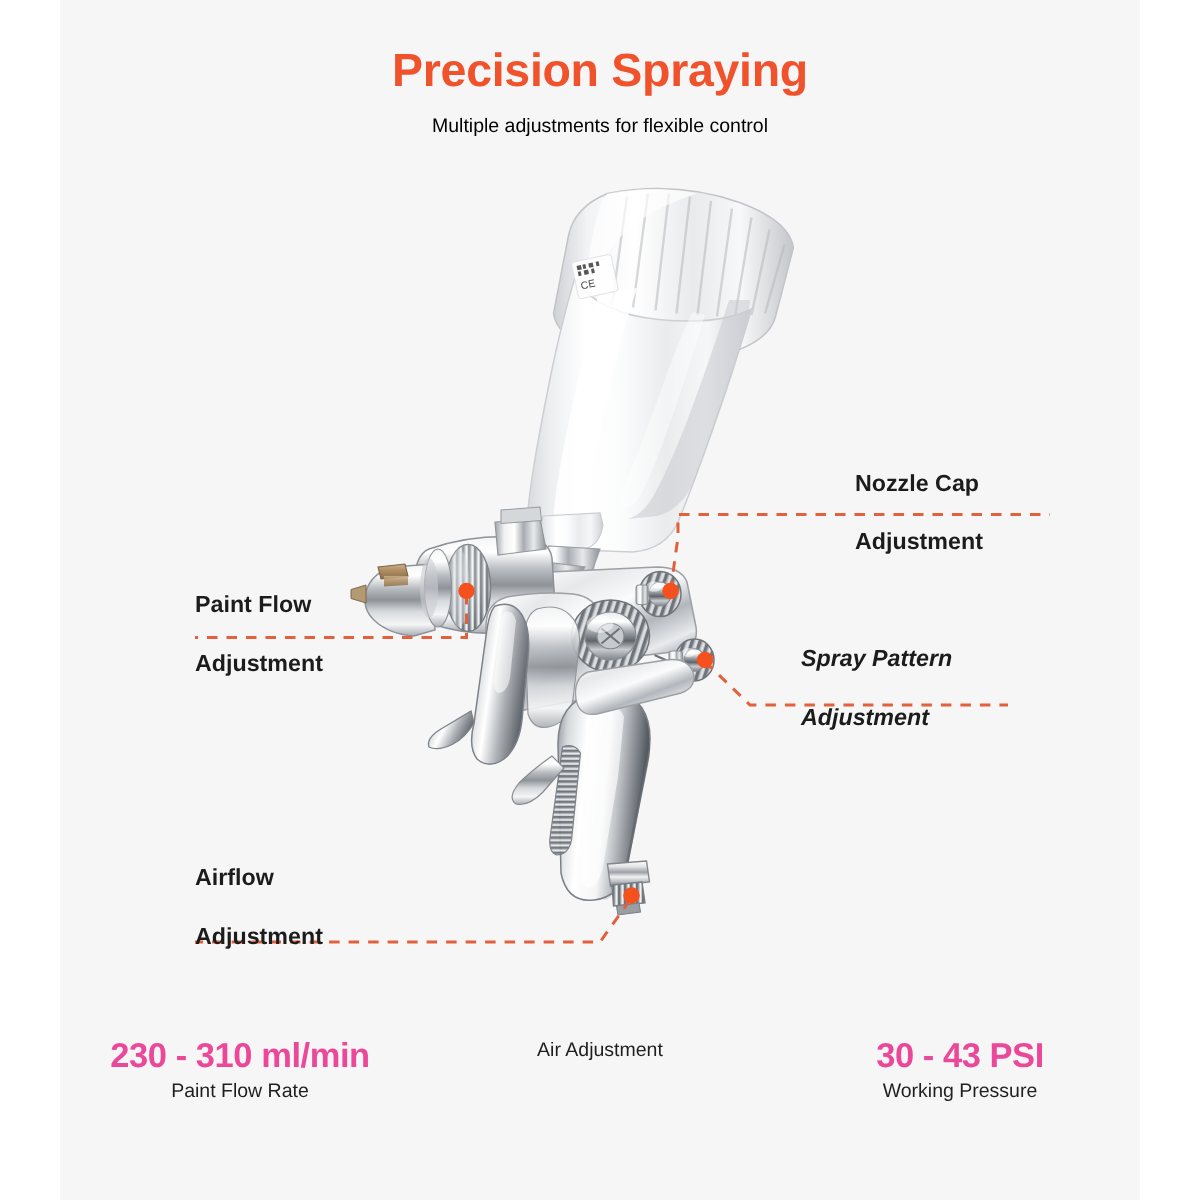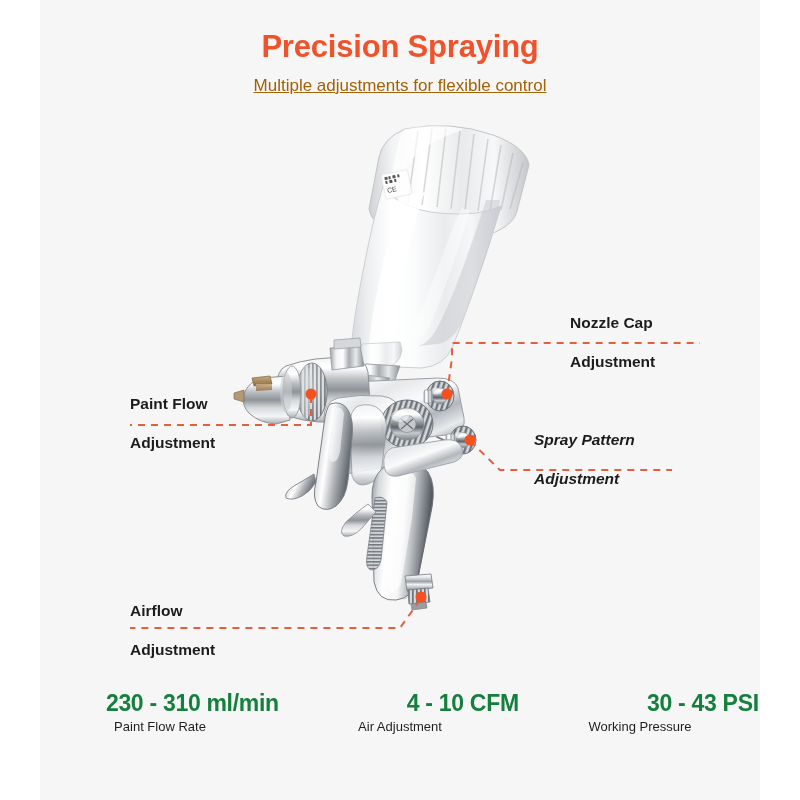--- a/index.html
+++ b/index.html
@@ -38,60 +38,58 @@
   }
   .title {
     font-size: 31px;
     font-weight: bold;
     color: #f0522b;
     letter-spacing: -0.2px;
     line-height: 1.1;
   }
   .subtitle {
     margin-top: 12px;
-    font-size: 17px;
-    color: #a16207;
+    font-size: 13px;
+    color: #000000;
     font-weight: normal;
-    text-decoration: underline;
   }
 
   
   .callout {
     position: absolute;
     font-size: 15.5px;
     font-weight: bold;
     color: #1c1c1c;
     line-height: 1.25;
     white-space: pre-line;
   }
   .callout.right { text-align: left; }
   .callout.left  { text-align: left; }
 
   .co-nozzle  { left: 534px; top: 294px; margin-left: 36px; }
   .co-spray   { left: 534px; top: 411px; font-style: italic; }
   .co-paint   { left: 130px; top: 375px; }
-  .co-airflow { left: 130px; top: 582px; }
+  .co-airflow { left: 130px; top: 557px; }
 
   
   .stats {
     position: absolute;
     left: 40px;
     top: 690px;
     width: 720px;
     display: flex;
     justify-content: space-around;
     align-items: flex-start;
   }
   .stat { text-align: center; width: 33%; }
   .stat-value {
     font-size: 23px;
     font-weight: bold;
-    color: #15803d;
+    color: #ec4899;
     letter-spacing: -0.3px;
-    text-align: right;
   }
   .stat-label {
     margin-top: 2px;
     font-size: 13px;
     color: #1f1f1f;
   }
 
   
   .product {
     position: absolute;
@@ -389,21 +387,20 @@
     <div>Airflow</div>
     <div>Adjustment</div>
   </div>
 
   <div class="stats">
     <div class="stat">
       <div class="stat-value">230 - 310 ml/min</div>
       <div class="stat-label">Paint Flow Rate</div>
     </div>
     <div class="stat">
-      <div class="stat-value">4 - 10 CFM</div>
       <div class="stat-label">Air Adjustment</div>
     </div>
     <div class="stat">
       <div class="stat-value">30 - 43 PSI</div>
       <div class="stat-label">Working Pressure</div>
     </div>
   </div>
 
 </div>
 

